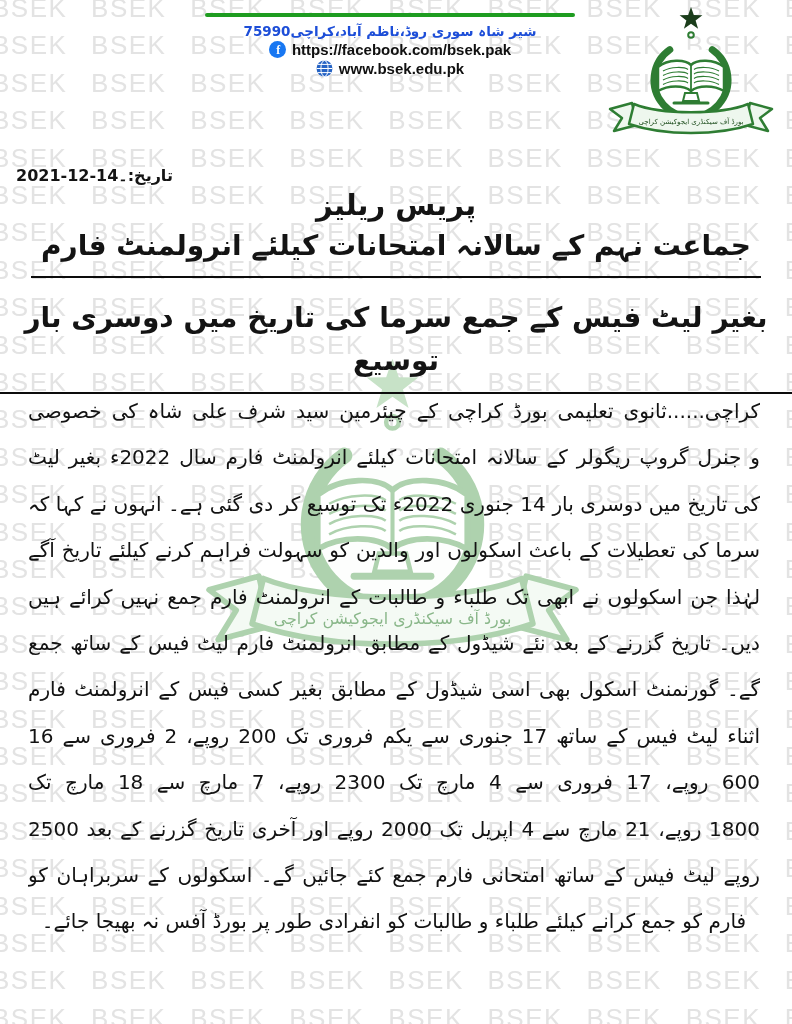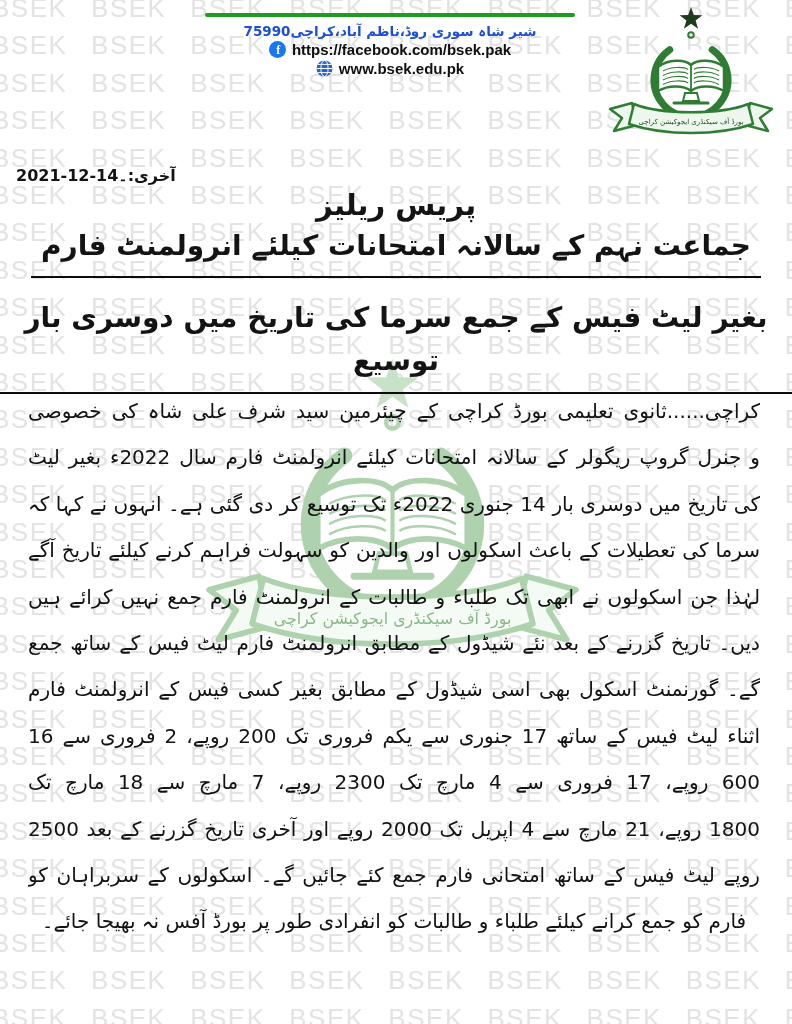--- a/index.html
+++ b/index.html
@@ -127,21 +127,21 @@
         <path d="M113,67 C105,62.5 92,62.5 88,65.5 M113,71.5 C105,67 92,67 88,70 M113,76 C105,71.5 92,71.5 88,74.5 M113,80.5 C105,76 92,76 88,79" fill="none" stroke="#2e7d33" stroke-width="1.1"></path>
         <path d="M79,89 L91,89 L93,97 L77,97 Z" fill="#ffffff" stroke="#2e7d33" stroke-width="2"></path>
         <path d="M68,99 L102,99" stroke="#2e7d33" stroke-width="3" stroke-linecap="round"></path>
         <path d="M4,105 L26,99 L31,121 L8,127 L16,114 Z" fill="#eef7ee" stroke="#2e7d33" stroke-width="2.5" stroke-linejoin="round"></path>
         <path d="M166,105 L144,99 L139,121 L162,127 L154,114 Z" fill="#eef7ee" stroke="#2e7d33" stroke-width="2.5" stroke-linejoin="round"></path>
         <path d="M28,100 C55,111 115,111 142,100 L147,120 C112,132 58,132 23,120 Z" fill="#eef7ee" stroke="#2e7d33" stroke-width="2.5" stroke-linejoin="round"></path>
         <text x="85" y="120" text-anchor="middle" font-size="7" fill="#1d4d1d" style="font-family:'DejaVu Sans',sans-serif">بورڈ آف سیکنڈری ایجوکیشن کراچی</text>
       </svg>
     </div>
 
-    <div class="date-line"><span>آخری:۔</span><span>14-12-2021</span></div>
+    <div class="date-line"><span>تاریخ:۔</span><span>14-12-2021</span></div>
     <div class="press-title">پریس ریلیز</div>
 
     <div class="headline headline-1"><span>جماعت نہم کے سالانہ امتحانات کیلئے انرولمنٹ فارم</span></div>
     <div class="headline headline-2"><span>بغیر لیٹ فیس کے جمع سرما کی تاریخ میں دوسری بار توسیع</span></div>
 
     <div class="body-text">
       <div class="bline">کراچی......ثانوی تعلیمی بورڈ کراچی کے چیئرمین سید شرف علی شاہ کی خصوصی ہدایت پر جماعت نہم سائنس</div>
       <div class="bline">و جنرل گروپ ریگولر کے سالانہ امتحانات کیلئے انرولمنٹ فارم سال 2022ء بغیر لیٹ فیس کے جمع کرانے</div>
       <div class="bline">کی تاریخ میں دوسری بار 14 جنوری 2022ء تک توسیع کر دی گئی ہے۔ انہوں نے کہا کہ اسکولوں میں موسم</div>
       <div class="bline">سرما کی تعطیلات کے باعث اسکولوں اور والدین کو سہولت فراہم کرنے کیلئے تاریخ آگے بڑھائی جا رہی ہے</div>

